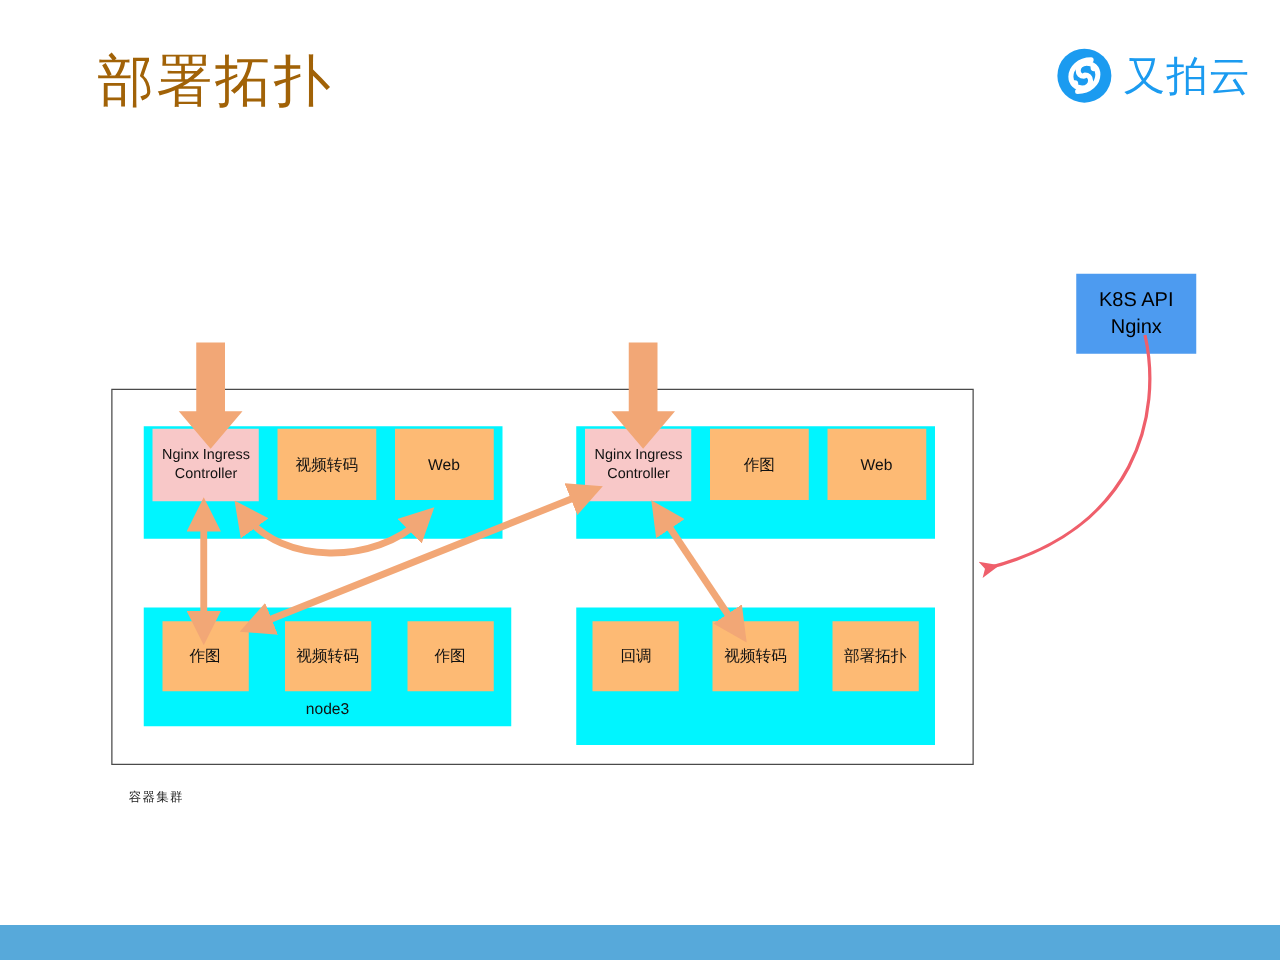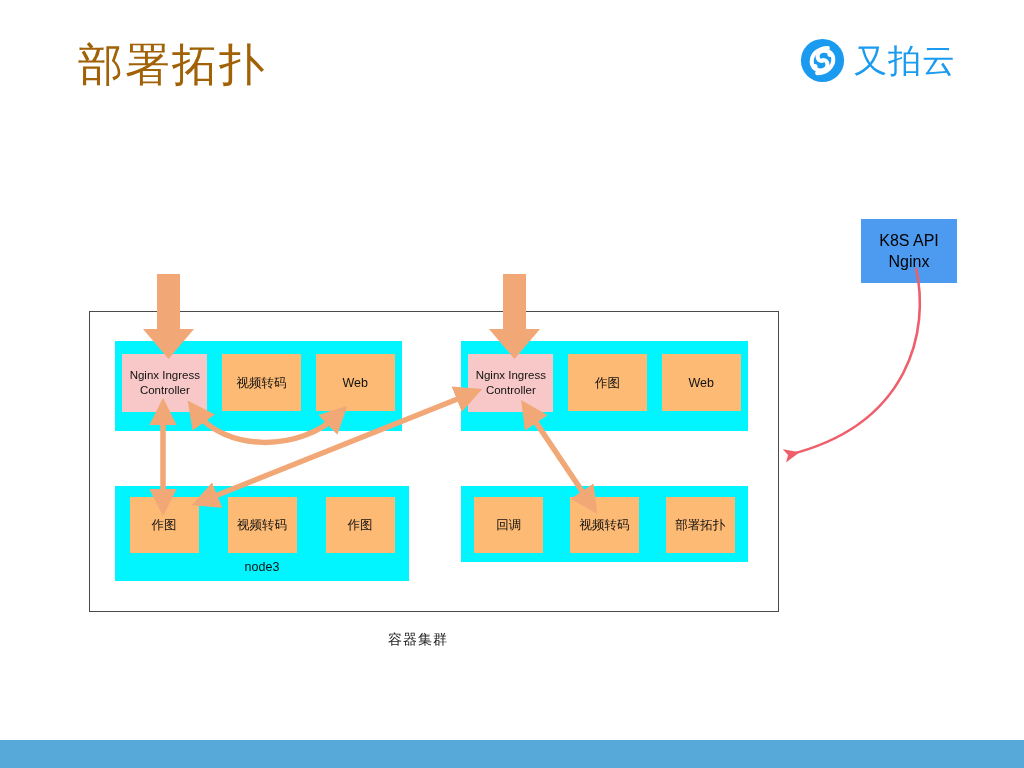--- a/index.html
+++ b/index.html
@@ -28,21 +28,21 @@
     line-height: 58px;
     letter-spacing: 2px;
     color: #a16207;
     font-weight: 400;
     white-space: nowrap;
   }
 
   
   #brand {
     position: absolute;
-    left: 800px;
+    left: 845px;
     top: 38px;
     display: flex;
     align-items: center;
     gap: 9px;
   }
   #brand-mark {
     width: 45px;
     height: 45px;
     flex: none;
   }
@@ -78,45 +78,45 @@
     left: 89px;
     top: 311px;
     width: 690px;
     height: 301px;
     border: 1.4px solid #4a4a4a;
     box-sizing: border-box;
     background: transparent;
   }
   #cluster-caption {
     position: absolute;
-    left: 73px;
+    left: 103px;
     top: 631px;
     width: 690px;
-    text-align: center;
-    font-size: 14px;
+    text-align: left;
+    font-size: 10px;
     color: #1a1a1a;
     letter-spacing: 1px;
   }
 
   
   .node {
     position: absolute;
     background: #00f5ff;
     box-sizing: border-box;
   }
   .node-services {
     position: absolute;
     left: 0;
     top: 0;
     width: 100%;
     height: 100%;
     display: flex;
     align-items: flex-start;
     justify-content: space-around;
-    padding-top: 13px;
+    padding-top: 2px;
     box-sizing: border-box;
   }
   .service {
     width: 79px;
     height: 57px;
     display: flex;
     align-items: center;
     justify-content: center;
     text-align: center;
     font-size: 12.5px;
@@ -138,21 +138,21 @@
     bottom: 7px;
     width: 100%;
     text-align: center;
     font-size: 12.5px;
     color: #111111;
   }
 
   #node1 { left: 115px; top: 341px; width: 287px; height: 90px; }
   #node2 { left: 461px; top: 341px; width: 287px; height: 90px; }
   #node3 { left: 115px; top: 486px; width: 294px; height: 95px; }
-  #node4 { left: 461px; top: 486px; width: 287px; height: 76px; }
+  #node4 { left: 461px; top: 486px; width: 287px; height: 110px; }
 
   
   #node3 .node-services, #node4 .node-services { padding-top: 11px; }
   #node3 .service, #node4 .service { width: 69px; height: 56px; }
 
   
   #arrows {
     position: absolute;
     left: 0;
     top: 0;

